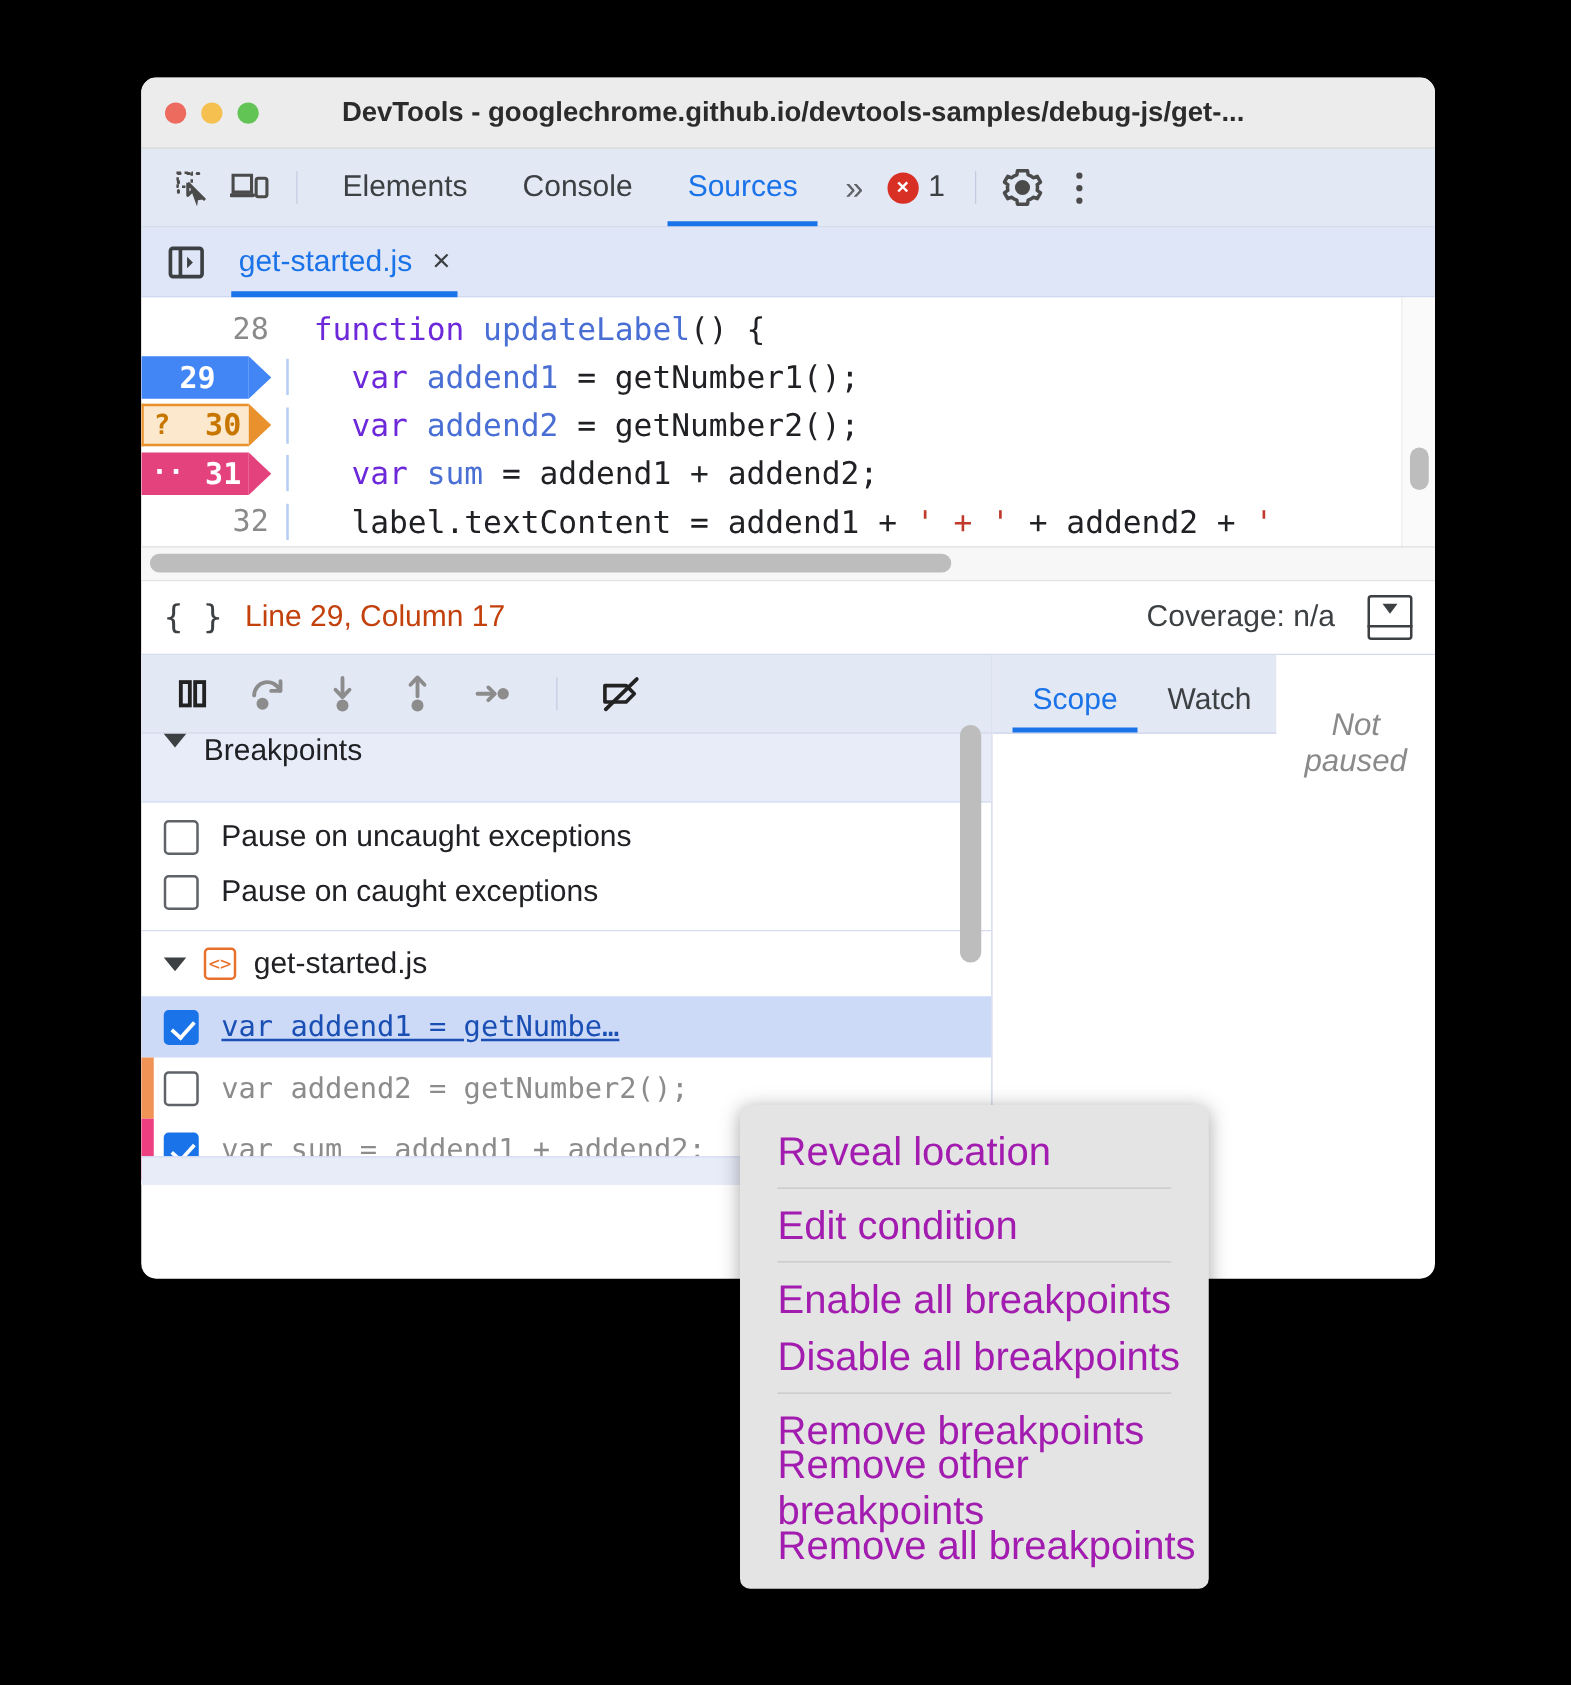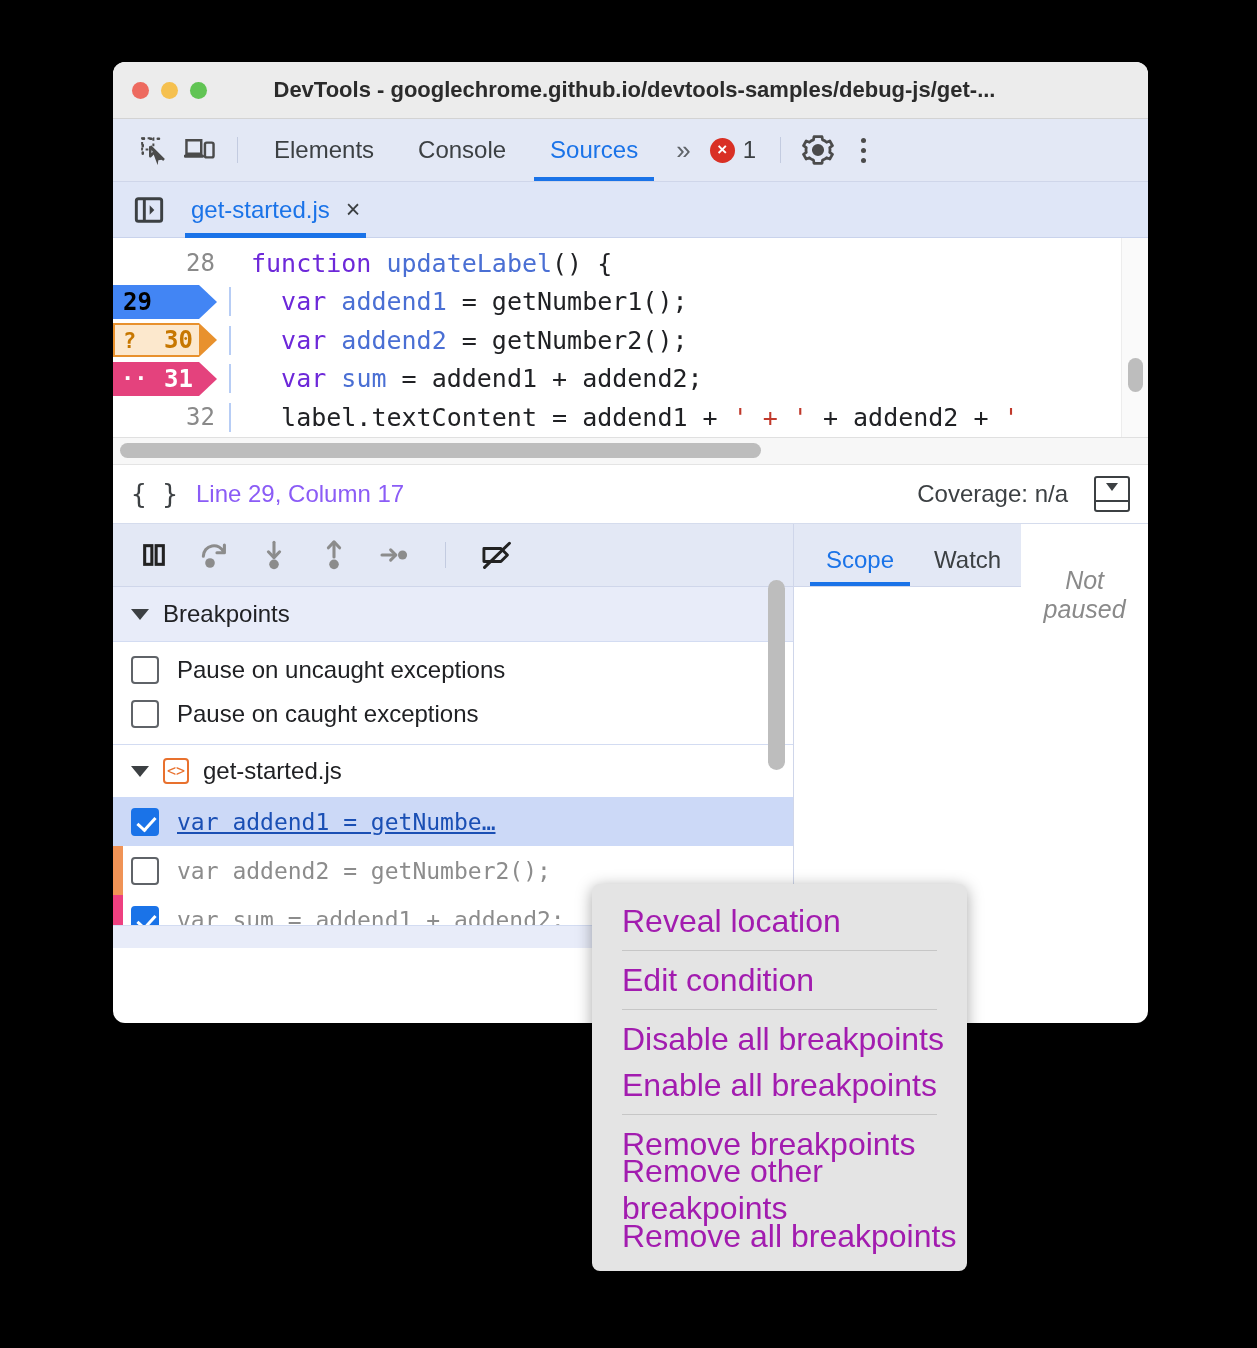--- a/index.html
+++ b/index.html
@@ -102,21 +102,21 @@
 
   
   .bpchip{
     position:absolute;left:0;height:34px;display:flex;align-items:center;
     box-sizing:border-box;font-size:24px;font-weight:bold;
   }
   .chip-body{height:100%;display:flex;align-items:center;box-sizing:border-box;}
   .chip-arrow{
     width:0;height:0;border-top:17px solid transparent;border-bottom:17px solid transparent;
   }
-  .chip-blue .chip-body{background:#4285f4;color:#000000;padding:0 6px 0 10px;width:86px;justify-content:flex-start;}
+  .chip-blue .chip-body{background:#4285f4;color:#ffffff;padding:0 6px 0 10px;width:86px;justify-content:center;}
   .chip-blue .chip-arrow{border-left:18px solid #4285f4;}
   .chip-orange .chip-body{
     background:#fce8cd;color:#c77700;border:2px solid #e8912d;border-right:none;
     padding:0 6px 0 8px;width:86px;justify-content:space-between;
   }
   .chip-orange .chip-arrow{border-left:18px solid #e8912d;position:relative;}
   .chip-pink .chip-body{background:#e4427d;color:#fff;padding:0 6px 0 8px;width:86px;justify-content:space-between;}
   .chip-pink .chip-arrow{border-left:18px solid #e4427d;}
   .chip-mark{font-size:22px;}
 
@@ -134,21 +134,21 @@
   .vscroll .thumb{
     position:absolute;left:6px;top:120px;width:15px;height:34px;background:#bdbdbd;border-radius:8px;
   }
 
   
   .statusbar{
     height:58px;background:#fff;border-top:1px solid #e4e4e4;border-bottom:1px solid #d5dced;
     display:flex;align-items:center;padding:0 18px;
   }
   .braces{font-family:"DejaVu Sans Mono",monospace;font-size:26px;color:#3c4043;margin-right:18px;}
-  .pos{font-size:24px;color:#8b5cf6;}
+  .pos{font-size:24px;color:#c2410c;}
   .spacer{flex:1;}
   .coverage{font-size:24px;color:#3c4043;margin-right:26px;}
   .drawer-icon{width:32px;height:32px;border:2.5px solid #3c4043;border-radius:3px;position:relative;}
   .drawer-icon:after{
     content:"";position:absolute;left:-2px;right:-2px;bottom:8px;height:2.5px;background:#3c4043;
   }
   .drawer-tri{
     position:absolute;left:50%;top:5px;margin-left:-6px;width:0;height:0;
     border-left:6px solid transparent;border-right:6px solid transparent;border-top:8px solid #3c4043;
   }
@@ -159,21 +159,21 @@
     width:680px;display:flex;flex-direction:column;border-right:1px solid #cfd6ea;
     position:relative;background:#fff;
   }
   .dbgtoolbar{
     height:62px;background:#e3e8f5;border-bottom:1px solid #cfd6ea;
     display:flex;align-items:center;padding-left:18px;gap:14px;
   }
   .dbg-btn{width:46px;height:46px;display:flex;align-items:center;justify-content:center;}
   .bp-header{
     height:54px;background:#e8ecf9;border-bottom:1px solid #d3dcf2;
-    display:flex;align-items:center;padding-left:18px;gap:14px;
+    display:flex;padding-left:18px;gap:14px;
   }
   .tri{width:0;height:0;border-left:9px solid transparent;border-right:9px solid transparent;border-top:11px solid #3c4043;}
   .bp-header .lbl{font-size:24px;color:#202124;}
   .pause-rows{border-bottom:1px solid #d3dcf2;padding:6px 0 8px;}
   .pause-row{height:44px;display:flex;align-items:center;padding-left:18px;gap:18px;}
   .cb{
     width:28px;height:28px;border:2.5px solid #5f6368;border-radius:4px;box-sizing:border-box;background:#fff;
   }
   .cb.checked{background:#1a73e8;border-color:#1a73e8;position:relative;}
   .cb.checked:after{
@@ -476,20 +476,20 @@
         <div class="notpaused">Not paused</div>
       </div>
     </div>
   </div>
 
   <div class="ctxmenu">
     <div class="ctx-item">Reveal location</div>
     <div class="ctx-sep"></div>
     <div class="ctx-item">Edit condition</div>
     <div class="ctx-sep"></div>
+    <div class="ctx-item">Enable all breakpoints</div>
     <div class="ctx-item">Disable all breakpoints</div>
-    <div class="ctx-item">Enable all breakpoints</div>
     <div class="ctx-sep"></div>
     <div class="ctx-item">Remove breakpoints</div>
     <div class="ctx-item">Remove other breakpoints</div>
     <div class="ctx-item">Remove all breakpoints</div>
   </div>
 </div>
 
 </body></html>

